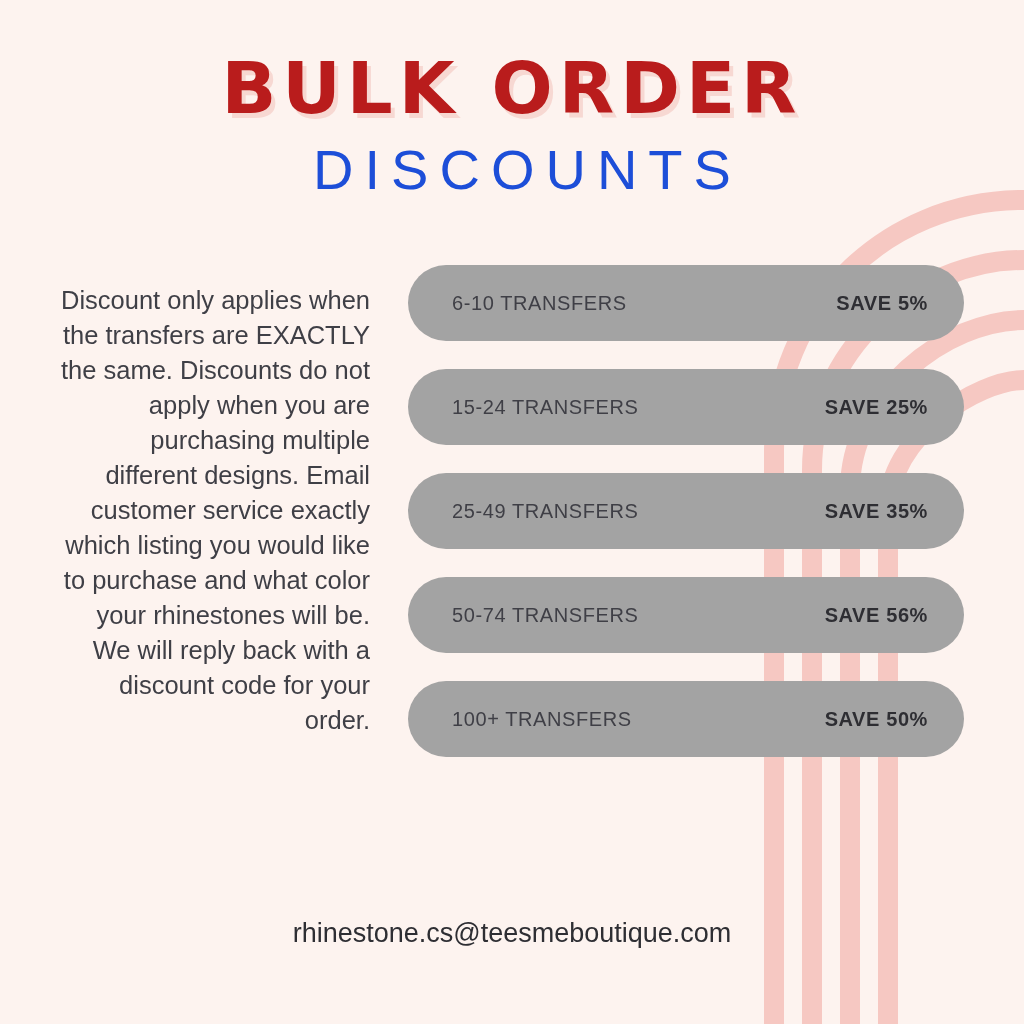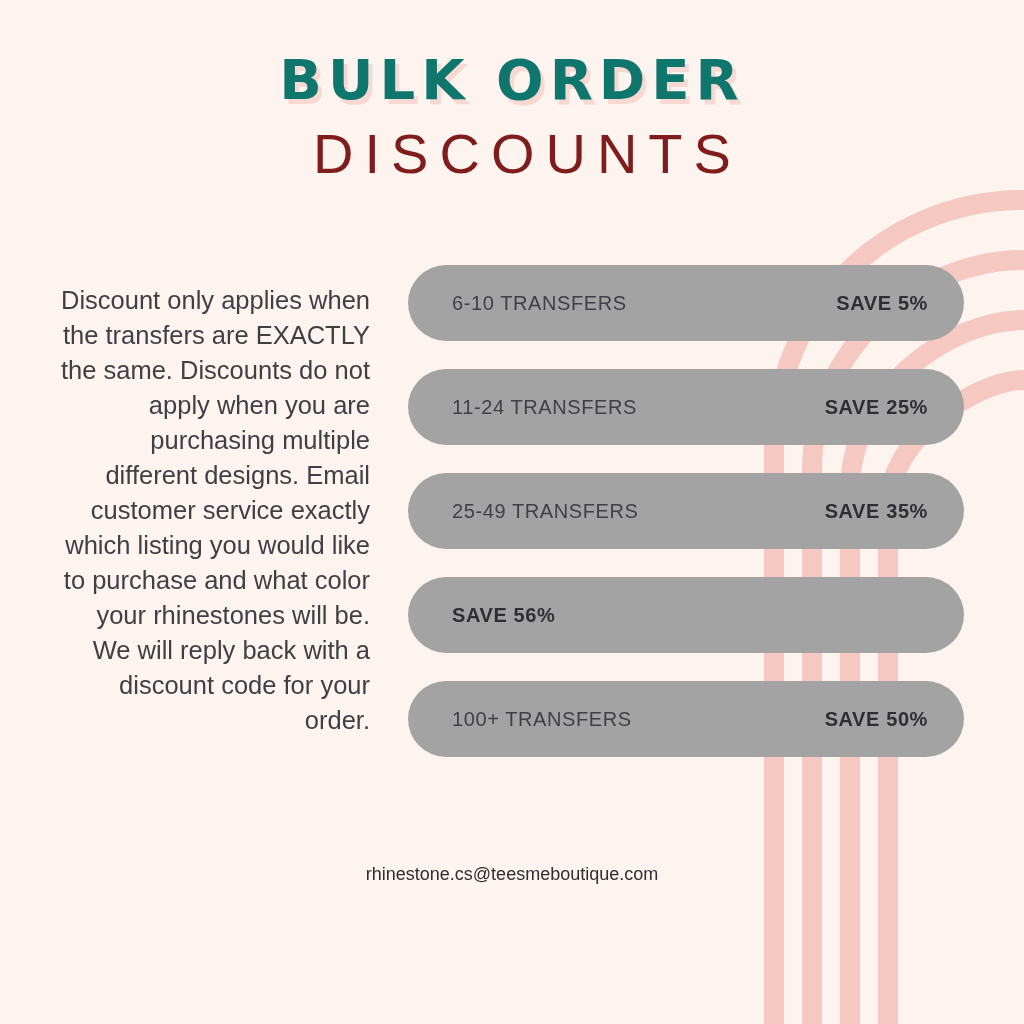--- a/index.html
+++ b/index.html
@@ -37,33 +37,33 @@
     position: absolute;
     top: 52px;
     left: 0;
     width: 1024px;
     text-align: center;
     z-index: 5;
   }
   .title-main {
     font-family: "DejaVu Sans", sans-serif;
     font-weight: bold;
-    font-size: 56px;
+    font-size: 72px;
     letter-spacing: 6px;
-    color: #0f766e;
+    color: #b91c1c;
     line-height: 1;
     text-shadow: 4px 5px 0 #f7d8d2;
     margin: 0;
   }
   .title-sub {
     font-family: "Liberation Sans", sans-serif;
     font-weight: normal;
     font-size: 56px;
     letter-spacing: 11px;
-    color: #7f1d1d;
+    color: #1d4ed8;
     line-height: 1;
     margin: 18px 8px 0 0;
     padding-left: 39px;
   }
 
   
   .paragraph {
     position: absolute;
     left: 60px;
     top: 283px;
@@ -107,24 +107,24 @@
     font-weight: bold;
     letter-spacing: 0.6px;
     color: #2e2e33;
     font-family: "Liberation Sans", sans-serif;
   }
 
   
   .email {
     position: absolute;
     left: 0;
-    top: 864px;
+    top: 918px;
     width: 1024px;
     text-align: center;
-    font-size: 18px;
+    font-size: 27px;
     color: #2e2e33;
     font-family: "Liberation Sans", sans-serif;
     z-index: 6;
   }
 </style>
 </head>
 <body>
 
 <div class="poster">
 
@@ -145,28 +145,29 @@
   </div>
 
   <div class="paragraph">Discount only applies when the transfers are EXACTLY the same. Discounts do not apply when you are purchasing multiple different designs. Email customer service exactly which listing you would like to purchase and what color your rhinestones will be. We will reply back with a discount code for your order.</div>
 
   <div class="tiers">
     <div class="tier">
       <span class="tier-range">6-10 TRANSFERS</span>
       <span class="tier-save">SAVE 5%</span>
     </div>
     <div class="tier">
-      <span class="tier-range">11-24 TRANSFERS</span>
+      <span class="tier-range">15-24 TRANSFERS</span>
       <span class="tier-save">SAVE 25%</span>
     </div>
     <div class="tier">
       <span class="tier-range">25-49 TRANSFERS</span>
       <span class="tier-save">SAVE 35%</span>
     </div>
     <div class="tier">
+      <span class="tier-range">50-74 TRANSFERS</span>
       <span class="tier-save">SAVE 56%</span>
     </div>
     <div class="tier">
       <span class="tier-range">100+ TRANSFERS</span>
       <span class="tier-save">SAVE 50%</span>
     </div>
   </div>
 
   <div class="email">rhinestone.cs@teesmeboutique.com</div>
 

